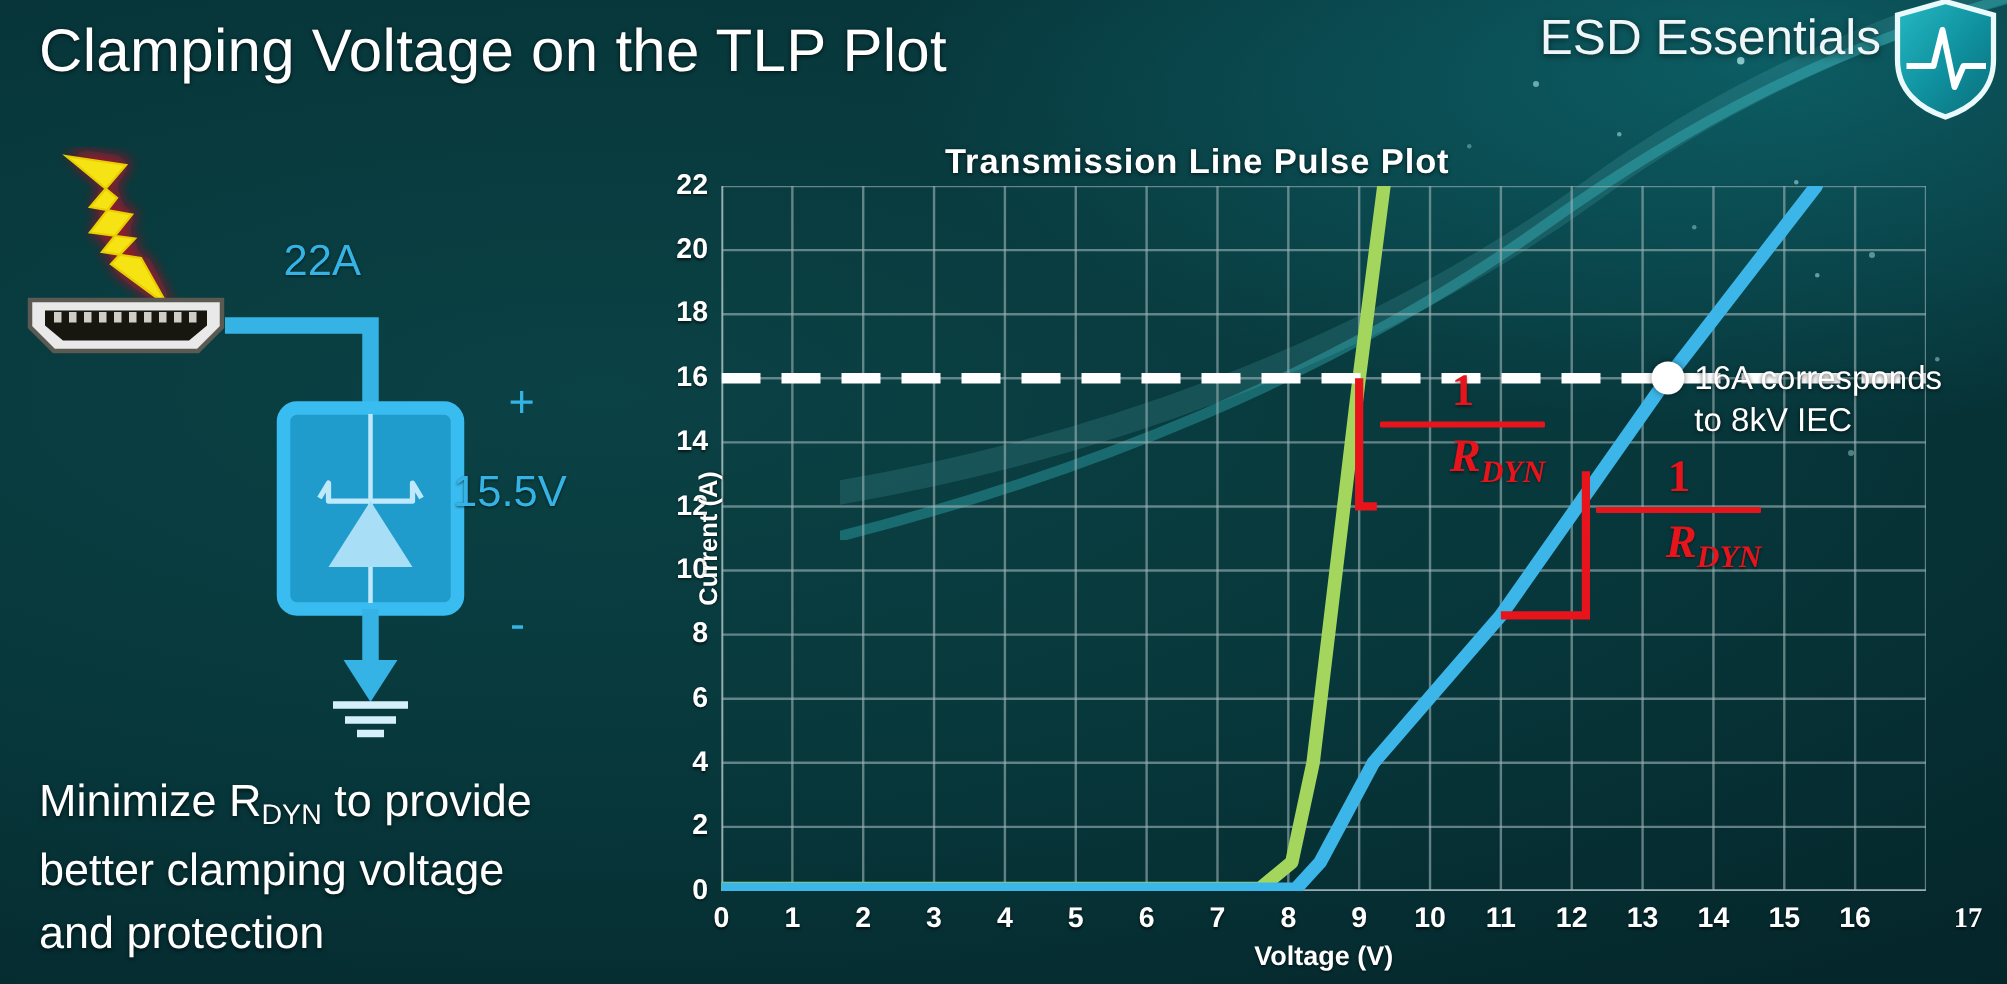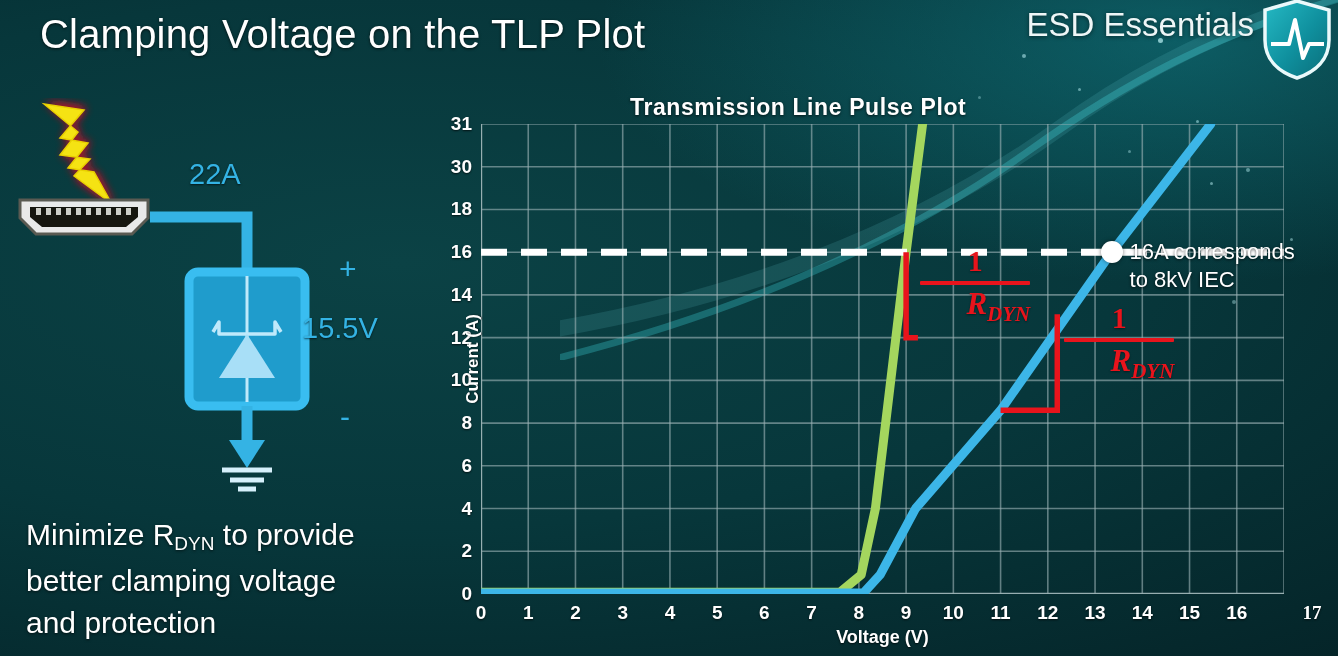--- a/index.html
+++ b/index.html
@@ -18,21 +18,21 @@
     overflow: hidden;
   }
 
   
   .stars { position:absolute; inset:0; pointer-events:none; }
   .star { position:absolute; background:#bdf3f7; border-radius:50%; opacity:.8; }
   .swoosh { position:absolute; pointer-events:none; }
 
   
   #page-title {
-    position: absolute; left: 40px; top: 12px;
+    position: absolute; left: 26px; top: 12px;
     font-size: 40px; font-weight: 400; color: #ffffff;
     letter-spacing: .2px;
     text-shadow: 0 1px 3px rgba(0,0,0,.7);
     white-space: nowrap;
   }
   #brand {
     position: absolute; right: 84px; top: 6px;
     font-size: 33px; color: #eef6f7;
     text-shadow: 0 1px 4px rgba(0,0,0,.55);
     white-space: nowrap;
@@ -313,22 +313,22 @@
           <div class="ytick" style="top: 470px;">0</div>
           <div class="ytick" style="top: 427.273px;">2</div>
           <div class="ytick" style="top: 384.545px;">4</div>
           <div class="ytick" style="top: 341.818px;">6</div>
           <div class="ytick" style="top: 299.091px;">8</div>
           <div class="ytick" style="top: 256.364px;">10</div>
           <div class="ytick" style="top: 213.636px;">12</div>
           <div class="ytick" style="top: 170.909px;">14</div>
           <div class="ytick" style="top: 128.182px;">16</div>
           <div class="ytick" style="top: 85.4545px;">18</div>
-          <div class="ytick" style="top: 42.7273px;">30</div>
-          <div class="ytick" style="top: 0px;">31</div>
+          <div class="ytick" style="top: 42.7273px;">20</div>
+          <div class="ytick" style="top: 0px;">22</div>
         </div>
       <div id="xtick-host">
           <div class="xtick" style="left: 0px;">0</div>
           <div class="xtick" style="left: 47.2353px;">1</div>
           <div class="xtick" style="left: 94.4706px;">2</div>
           <div class="xtick" style="left: 141.706px;">3</div>
           <div class="xtick" style="left: 188.941px;">4</div>
           <div class="xtick" style="left: 236.176px;">5</div>
           <div class="xtick" style="left: 283.412px;">6</div>
           <div class="xtick" style="left: 330.647px;">7</div>

